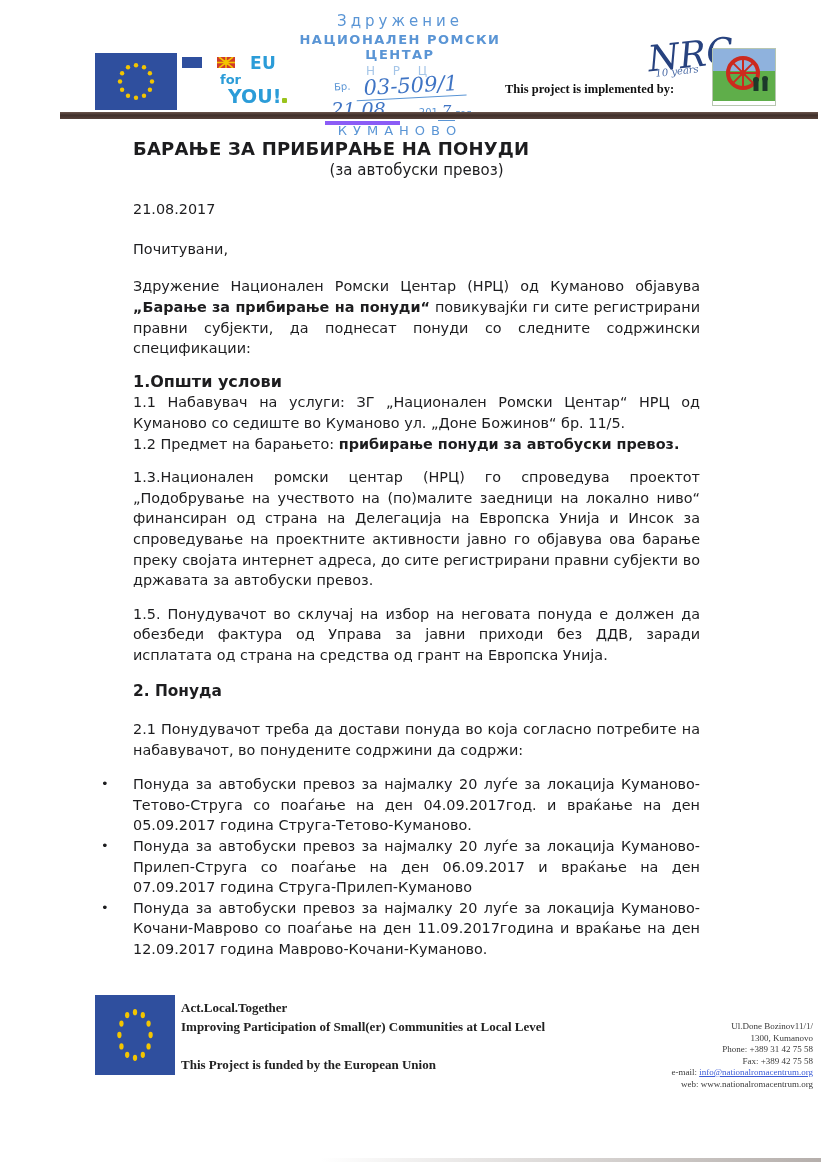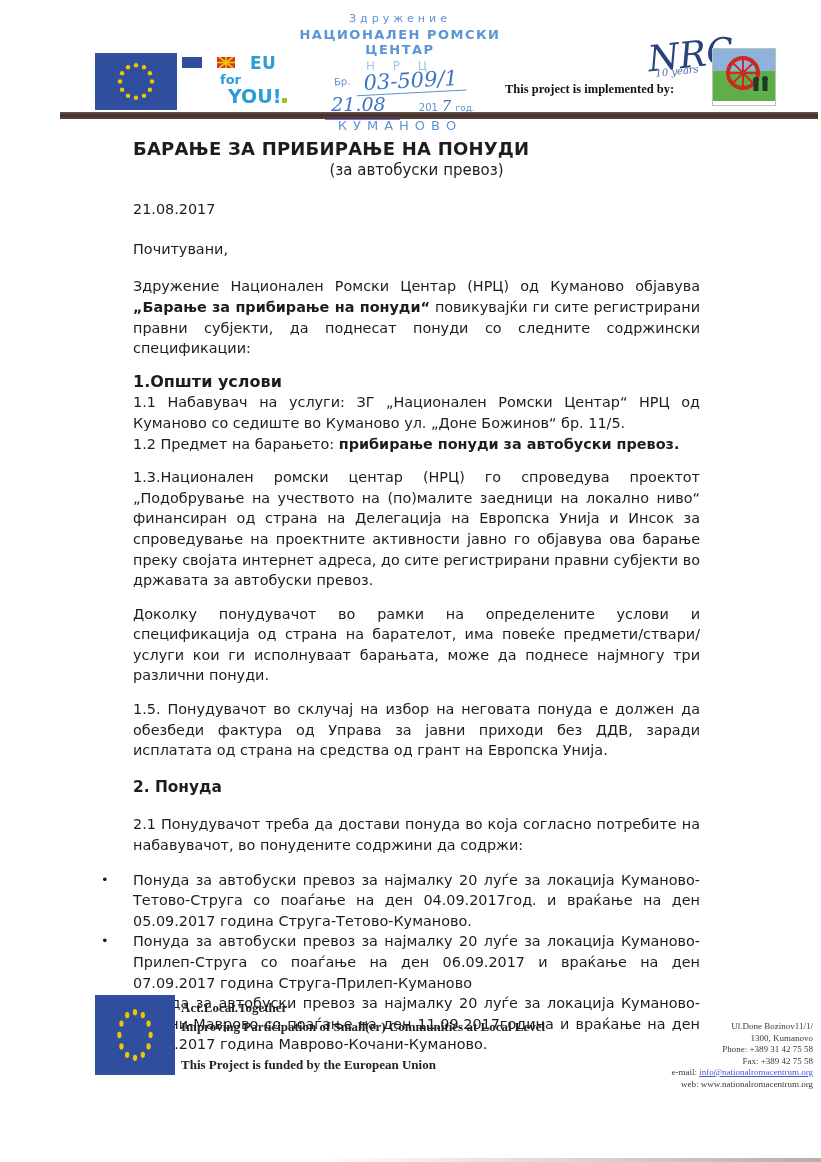--- a/index.html
+++ b/index.html
@@ -9,21 +9,21 @@
   
   .eu-flag{position:absolute;left:95px;top:53px;}
   .eufy{position:absolute;left:182px;top:55px;color:#2b9cd8;line-height:1;}
   .eufy .flagrow{display:flex;align-items:flex-start;gap:15px;}
   .eufy .eu-word{font-size:17px;font-weight:bold;letter-spacing:0.5px;}
   .eufy .for-word{font-size:13px;font-weight:bold;margin:1px 0 0 38px;}
   .eufy .you-word{font-size:19px;font-weight:bold;margin:1px 0 0 46px;position:relative;text-align:center;}
   .eufy .green-dot{display:inline-block;width:5px;height:5px;background:#9ac31c;border-radius:1px;margin-left:1px;}
 
   .stamp{position:absolute;left:278px;top:12px;width:244px;text-align:center;color:#5a95d5;}
-  .stamp .s1{font-size:11px;letter-spacing:4px;}
+  .stamp .s1{font-size:15px;letter-spacing:4px;}
   .stamp .s2{font-size:13px;font-weight:bold;letter-spacing:1.5px;margin-top:2px;}
   .stamp .s3{font-size:12px;letter-spacing:7px;color:rgba(90,149,213,.55);margin-top:2px;}
   .stamp .hand{font-family:"DejaVu Serif",serif;font-style:italic;color:#3f74c4;}
   .stamp .row-num{margin-top:-4px;transform:rotate(-3deg);}
   .stamp .br-label{font-size:10px;vertical-align:6px;}
   .stamp .num{font-size:21px;border-bottom:1px solid #5a95d5;padding:0 8px;}
   .stamp .row-date{margin-top:0;}
   .stamp .d1{font-size:19px;border-bottom:4px solid #8b5cf6;padding:0 14px 1px 6px;}
   .stamp .yr{font-size:10px;margin-left:14px;}
   .stamp .d2{font-size:15px;border-bottom:1px solid #5a95d5;padding:0 4px;}
@@ -176,21 +176,20 @@
     <p class="salutation">Почитувани,</p>
 
     <p class="intro"><span>Здружение Национален Ромски Центар (НРЦ) од Куманово објавува </span><b>„Барање за прибирање на понуди“</b><span> повикувајќи ги сите регистрирани правни субјекти, да поднесат понуди со следните содржински спецификации:</span></p>
 
     <h2 class="h-s1">1.Општи услови</h2>
     <p>1.1 Набавувач на услуги: ЗГ „Национален Ромски Центар“ НРЦ од Куманово со седиште во Куманово ул. „Доне Божинов“ бр. 11/5.</p>
     <p class="p12"><span>1.2 Предмет на барањето: </span><b>прибирање понуди за автобуски превоз.</b></p>
 
     <p class="p13">1.3.Национален ромски центар (НРЦ) го спроведува проектот „Подобрување на учеството на (по)малите заедници на локално ниво“ финансиран од страна на Делегација на Европска Унија и Инсок за спроведување на проектните активности јавно го објавува ова барање преку својата интернет адреса, до сите регистрирани правни субјекти во државата за автобуски превоз.</p>
 
-    <p class="p14b">Доколку понудувачот во рамки на определените услови и спецификација од страна на барателот, има повеќе предмети/ствари/услуги кои ги исполнуваат барањата, може да поднесе најмногу три различни понуди.</p>
 
     <p class="p15">1.5. Понудувачот во склучај на избор на неговата понуда е должен да обезбеди фактура од Управа за јавни приходи без ДДВ, заради исплатата од страна на средства од грант на Европска Унија.</p>
 
     <h2 class="h-s2">2. Понуда</h2>
     <p class="p21">2.1  Понудувачот треба да достави понуда во која согласно потребите на набавувачот, во понудените содржини да содржи:</p>
 
     <ul class="bullets">
       <li><span>Понуда за автобуски превоз за најмалку 20 луѓе за локација Куманово-Тетово-Струга со поаѓање на ден 04.09.2017год. и враќање на ден 05.09.2017 година Струга-Тетово-Куманово.</span></li>
       <li><span>Понуда за автобуски превоз за најмалку 20 луѓе за локација Куманово-Прилеп-Струга со поаѓање на ден 06.09.2017 и враќање на ден 07.09.2017 година Струга-Прилеп-Куманово</span></li>
       <li><span>Понуда за автобуски превоз за најмалку 20 луѓе за локација Куманово-Кочани-Маврово со поаѓање на ден 11.09.2017година и враќање на ден 12.09.2017 година Маврово-Кочани-Куманово.</span></li>

